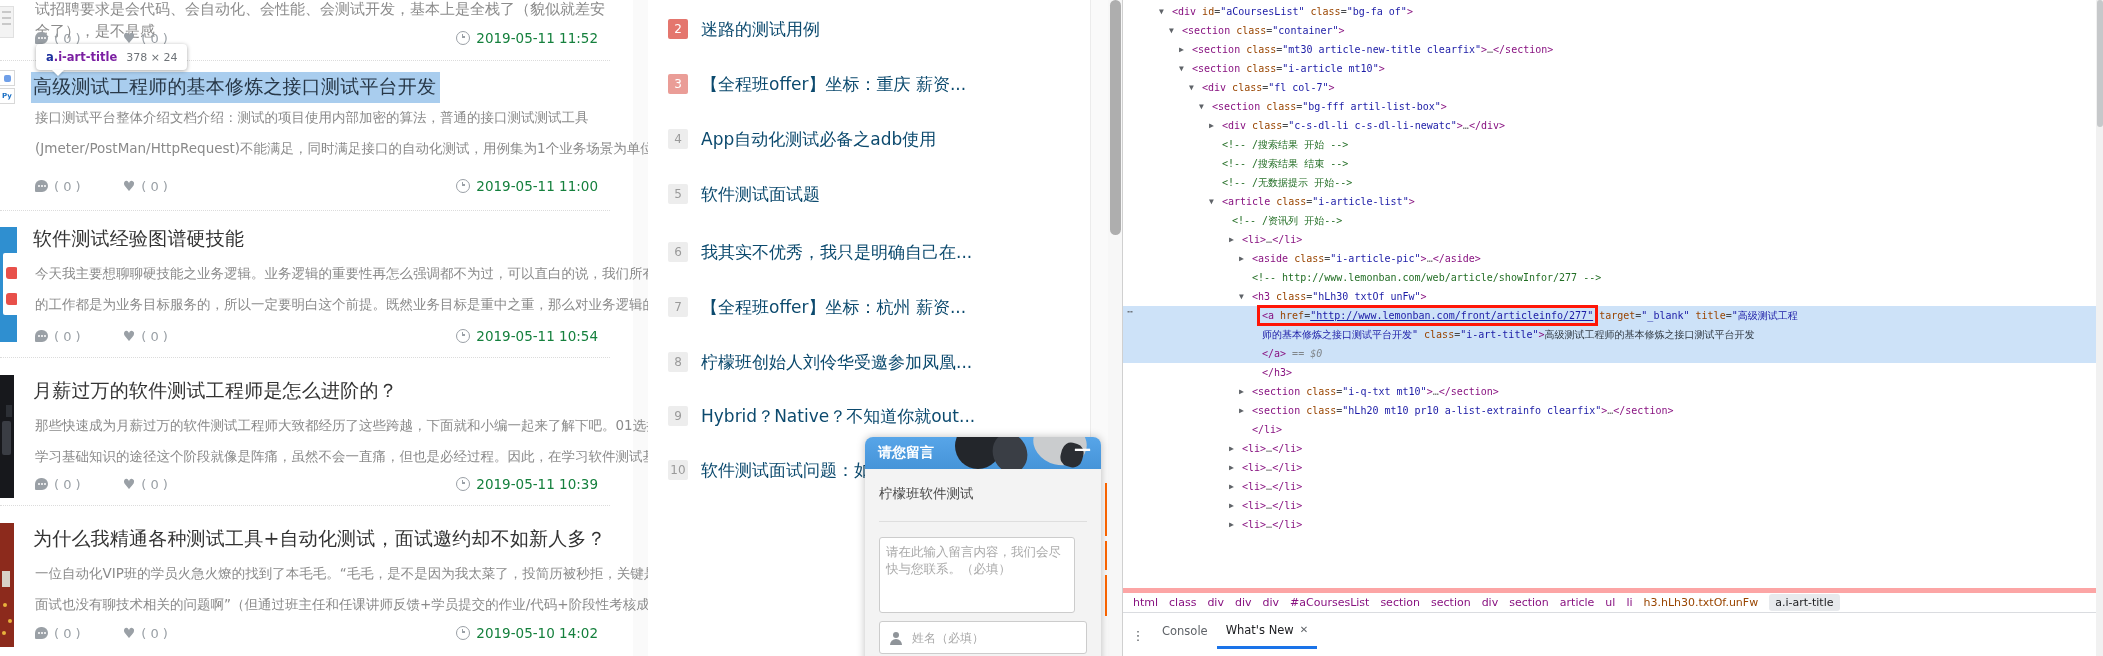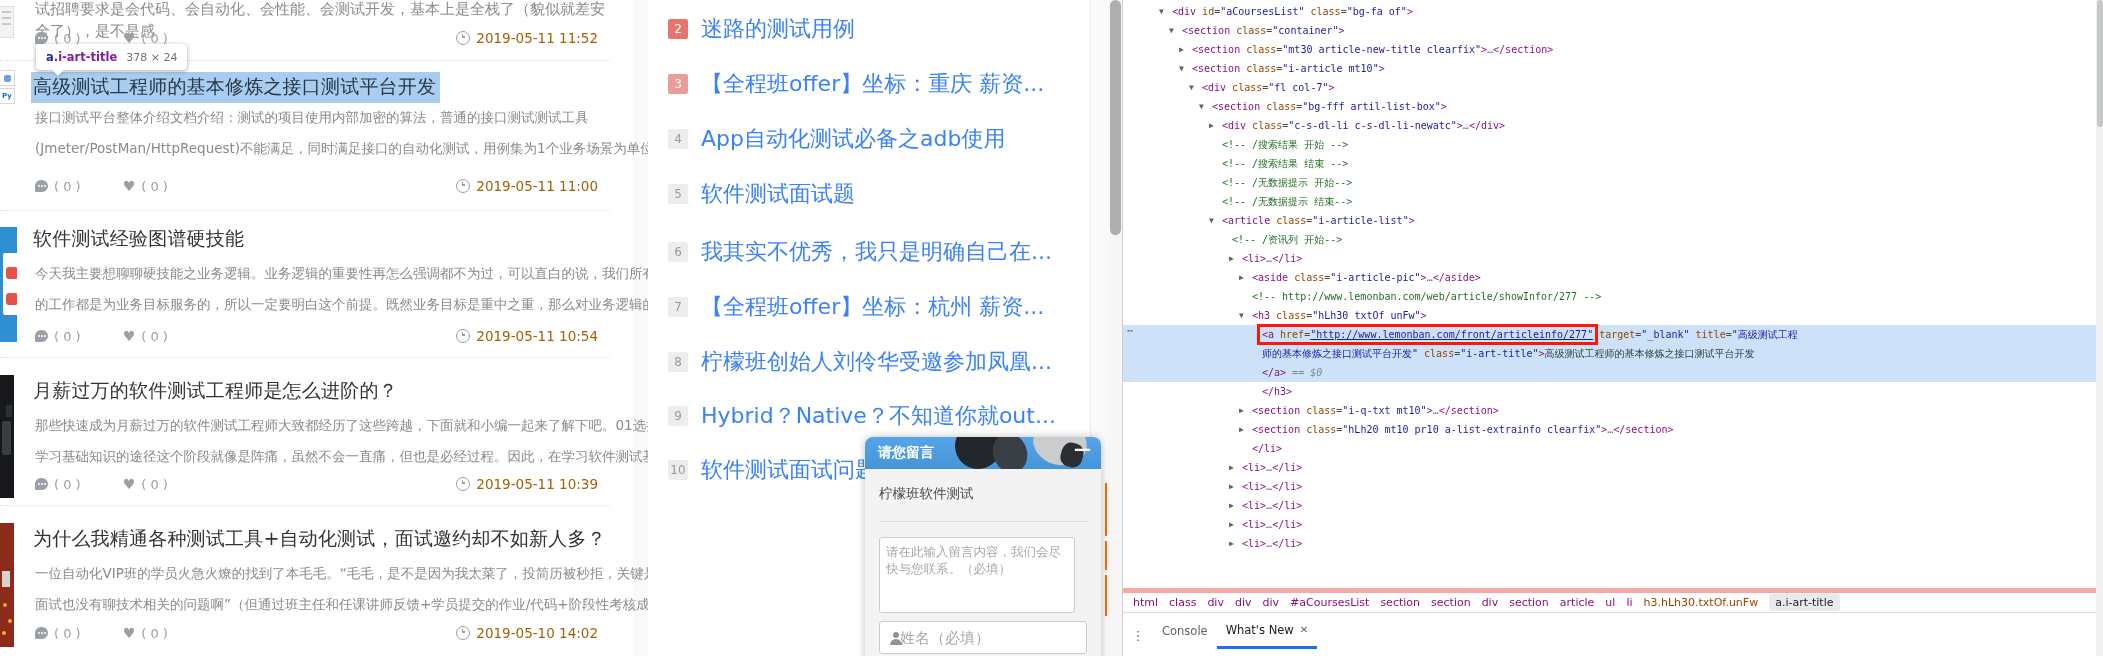--- a/index.html
+++ b/index.html
@@ -8,21 +8,21 @@
   
   .main{position:absolute;left:0;top:0;width:1122px;height:656px;background:#fafafa;}
   .left-card{position:absolute;left:0;top:0;width:633px;height:656px;background:#fff;}
   .snippet{position:absolute;left:35px;top:-2px;width:570px;font-size:15px;color:#8b8b8b;line-height:22px;}
   .meta-row{position:absolute;left:35px;right:35px;height:20px;display:flex;align-items:center;color:#9aa0a6;font-size:13px;}
   .meta-group{display:flex;align-items:center;margin-right:42px;}
   .icon-comment{width:13px;height:12px;border-radius:6px 6px 6px 1px;background:#9aa0a6;margin-right:6px;position:relative;}
   .icon-comment:after{content:"";position:absolute;left:2.5px;top:4.5px;width:2px;height:2px;border-radius:50%;
       background:#fff;box-shadow:3px 0 0 #fff,6px 0 0 #fff;}
   .icon-heart{color:#9aa0a6;font-size:14px;margin-right:6px;line-height:12px;}
-  .time-group{position:absolute;right:0;top:0;height:20px;display:flex;align-items:center;color:#a16207;font-size:13.5px;}
+  .time-group{position:absolute;right:0;top:0;height:20px;display:flex;align-items:center;color:#15803d;font-size:13.5px;}
   .icon-clock{width:12px;height:12px;border:1.4px solid #9aa0a6;border-radius:50%;margin-right:6px;position:relative;}
   .icon-clock:after{content:"";position:absolute;left:4.6px;top:1.6px;width:1.4px;height:4px;background:#9aa0a6;}
   .icon-clock:before{content:"";position:absolute;left:4.6px;top:4.4px;width:3.4px;height:1.4px;background:#9aa0a6;}
   .dotted{position:absolute;left:0;width:610px;border-top:1.5px dotted #dcdcdc;}
   .art-title{position:absolute;left:33px;font-size:19px;color:#333;letter-spacing:.2px;white-space:nowrap;}
   .art-title.hl{background:#a9cdee;color:#273747;padding:2px 4px 3px 2px;left:31px;}
   .excerpt{position:absolute;left:35px;width:575px;font-size:13.5px;color:#8a8a8a;line-height:31px;white-space:nowrap;}
   .thumb{position:absolute;left:0;overflow:hidden;}
   .thumb.t2{background:#2f8fd0;}
   .thumb.t2 .card{position:absolute;left:3px;top:26px;width:18px;height:62px;background:#fff;border-radius:2px;}
@@ -48,21 +48,21 @@
   .edge-ic{position:absolute;left:0;width:14px;height:14px;background:#fff;border:1px solid #d8d8d8;border-left:none;
       font-size:7px;color:#1a6fc4;font-weight:bold;display:flex;align-items:center;justify-content:center;}
   .edge-ic .sq{width:7px;height:7px;border-radius:2px;background:#6f9fe8;}
   
   .mid-card{position:absolute;left:648px;top:0;width:442px;height:656px;background:#fff;border-right:1px solid #ececec;}
   .rank-item{position:absolute;left:20px;height:24px;display:flex;align-items:center;white-space:nowrap;}
   .rank-badge{width:20px;height:20px;border-radius:2px;background:#ededed;color:#9a9a9a;font-size:12px;
       display:flex;align-items:center;justify-content:center;margin-right:13px;flex:none;}
   .rank-badge.h1{background:#e4766e;color:#fff;}
   .rank-badge.h2{background:#ea9d97;color:#fff;}
-  .rank-label{font-size:22px;color:#3b82f6;}
+  .rank-label{font-size:17px;color:#0c4a6e;}
   
   .pg-track{position:absolute;left:1108px;top:0;width:14px;height:656px;background:#f7f7f7;}
   .pg-thumb{position:absolute;left:1109.5px;top:0;width:11px;height:235px;background:#aeaeae;border-radius:6px;}
   .find-mark{position:absolute;left:1105px;width:2px;background:#f60;}
   
   .chat{position:absolute;left:865px;top:437px;width:236px;height:287px;border-radius:8px 8px 0 0;overflow:hidden;
       box-shadow:0 0 8px rgba(0,0,0,.25);z-index:5;background:#f3f3f3;}
   .chat-head{position:relative;height:32px;background:linear-gradient(#57a5e8,#4694d8);overflow:hidden;}
   .chat-head .hp1{position:absolute;left:90px;top:-14px;width:46px;height:46px;border-radius:50%;background:#23262b;}
   .chat-head .hp2{position:absolute;left:128px;top:-4px;width:34px;height:40px;border-radius:50%;background:#3a3e45;transform:rotate(-20deg);}
@@ -70,21 +70,21 @@
   .chat-head .hp4{position:absolute;left:196px;top:6px;width:22px;height:24px;border-radius:40%;background:#2b2e33;transform:rotate(15deg);}
   .chat-title{position:absolute;left:13px;top:7px;color:#fff;font-size:14px;font-weight:bold;z-index:2;}
   .chat-min{position:absolute;right:10px;top:2px;color:#fff;font-size:17px;font-weight:bold;z-index:3;cursor:pointer;}
   .chat-brand{position:absolute;left:14px;top:48px;font-size:13.5px;color:#4a4a4a;}
   .chat-div{position:absolute;left:14px;right:14px;top:84px;border-top:1px solid #dedede;}
   .chat textarea{position:absolute;left:14px;top:100px;width:196px;height:76px;border:1px solid #ccc;border-radius:3px;
       resize:none;font-family:"DejaVu Sans",sans-serif;font-size:12.5px;color:#444;padding:6px;box-sizing:border-box;background:#fff;}
   .chat textarea::placeholder,.chat input::placeholder{color:#a9a9a9;}
   .chat .fld{position:absolute;left:14px;width:208px;height:33px;background:#fff;border:1px solid #ccc;border-radius:3px;
       display:flex;align-items:center;box-sizing:border-box;}
-  .chat .fld input{border:none;outline:none;flex:1;font-size:15px;font-family:"DejaVu Sans",sans-serif;color:#444;background:transparent;}
+  .chat .fld input{border:none;outline:none;flex:1;font-size:12px;font-family:"DejaVu Sans",sans-serif;color:#444;background:transparent;}
   .icon-person{width:12px;height:12px;position:relative;margin:0 8px 0 10px;}
   .icon-person:before{content:"";position:absolute;left:3px;top:0;width:6px;height:6px;border-radius:50%;background:#8f9499;}
   .icon-person:after{content:"";position:absolute;left:0;top:7px;width:12px;height:6px;border-radius:6px 6px 0 0;background:#8f9499;}
   
   .devtools{position:absolute;left:1122px;top:0;width:981px;height:656px;background:#fff;border-left:1px solid #d0d0d0;box-sizing:border-box;}
   .tree{position:absolute;left:0;top:0;right:7px;height:588px;overflow:hidden;
       font-family:"DejaVu Sans Mono",monospace;font-size:10px;padding-top:2px;}
   .trow{height:19px;line-height:19px;white-space:pre;cursor:default;}
   .slot{display:inline-block;width:13px;color:#5f6368;font-size:8px;text-align:left;vertical-align:1px;}
   .tk-t{color:#881280}.tk-a{color:#994500}.tk-p{color:#46484a}.tk-v{color:#1a1aa6}
@@ -319,21 +319,20 @@
       <div class="trow" style="padding-left: 36px;"><span class="slot">▼</span><span class="tk-t">&lt;div </span><span class="tk-a">id</span><span class="tk-p">=</span><span class="tk-v">"aCoursesList"</span><span class="tk-w"> </span><span class="tk-a">class</span><span class="tk-p">=</span><span class="tk-v">"bg-fa of"</span><span class="tk-t">&gt;</span></div>
       <div class="trow" style="padding-left: 46px;"><span class="slot">▼</span><span class="tk-t">&lt;section </span><span class="tk-a">class</span><span class="tk-p">=</span><span class="tk-v">"container"</span><span class="tk-t">&gt;</span></div>
       <div class="trow" style="padding-left: 56px;"><span class="slot">▶</span><span class="tk-t">&lt;section </span><span class="tk-a">class</span><span class="tk-p">=</span><span class="tk-v">"mt30 article-new-title clearfix"</span><span class="tk-t">&gt;</span><span class="tk-e">…</span><span class="tk-t">&lt;/section&gt;</span></div>
       <div class="trow" style="padding-left: 56px;"><span class="slot">▼</span><span class="tk-t">&lt;section </span><span class="tk-a">class</span><span class="tk-p">=</span><span class="tk-v">"i-article mt10"</span><span class="tk-t">&gt;</span></div>
       <div class="trow" style="padding-left: 66px;"><span class="slot">▼</span><span class="tk-t">&lt;div </span><span class="tk-a">class</span><span class="tk-p">=</span><span class="tk-v">"fl col-7"</span><span class="tk-t">&gt;</span></div>
       <div class="trow" style="padding-left: 76px;"><span class="slot">▼</span><span class="tk-t">&lt;section </span><span class="tk-a">class</span><span class="tk-p">=</span><span class="tk-v">"bg-fff artil-list-box"</span><span class="tk-t">&gt;</span></div>
       <div class="trow" style="padding-left: 86px;"><span class="slot">▶</span><span class="tk-t">&lt;div </span><span class="tk-a">class</span><span class="tk-p">=</span><span class="tk-v">"c-s-dl-li c-s-dl-li-newatc"</span><span class="tk-t">&gt;</span><span class="tk-e">…</span><span class="tk-t">&lt;/div&gt;</span></div>
       <div class="trow" style="padding-left: 86px;"><span class="slot"></span><span class="tk-c">&lt;!-- /搜索结果 开始 --&gt;</span></div>
       <div class="trow" style="padding-left: 86px;"><span class="slot"></span><span class="tk-c">&lt;!-- /搜索结果 结束 --&gt;</span></div>
       <div class="trow" style="padding-left: 86px;"><span class="slot"></span><span class="tk-c">&lt;!-- /无数据提示 开始--&gt;</span></div>
-      <div class="trow" style="padding-left: 86px;"><span class="slot"></span><span class="tk-c">&lt;!-- /无数据提示 结束--&gt;</span></div>
       <div class="trow" style="padding-left: 86px;"><span class="slot">▼</span><span class="tk-t">&lt;article </span><span class="tk-a">class</span><span class="tk-p">=</span><span class="tk-v">"i-article-list"</span><span class="tk-t">&gt;</span></div>
       <div class="trow" style="padding-left: 96px;"><span class="slot"></span><span class="tk-c">&lt;!-- /资讯列 开始--&gt;</span></div>
       <div class="trow" style="padding-left: 106px;"><span class="slot">▶</span><span class="tk-t">&lt;li&gt;</span><span class="tk-e">…</span><span class="tk-t">&lt;/li&gt;</span></div>
       <div class="trow" style="padding-left: 116px;"><span class="slot">▶</span><span class="tk-t">&lt;aside </span><span class="tk-a">class</span><span class="tk-p">=</span><span class="tk-v">"i-article-pic"</span><span class="tk-t">&gt;</span><span class="tk-e">…</span><span class="tk-t">&lt;/aside&gt;</span></div>
       <div class="trow" style="padding-left: 116px;"><span class="slot"></span><span class="tk-c">&lt;!-- http://www.lemonban.com/web/article/showInfor/277 --&gt;</span></div>
       <div class="trow" style="padding-left: 116px;"><span class="slot">▼</span><span class="tk-t">&lt;h3 </span><span class="tk-a">class</span><span class="tk-p">=</span><span class="tk-v">"hLh30 txtOf unFw"</span><span class="tk-t">&gt;</span></div>
       <div class="sel-block">
         <span class="sel-gutter">⋯</span>
         <div class="trow" style="padding-left:139px;"><span class="redbox"><span class="tk-t">&lt;a </span><span class="tk-a">href</span><span class="tk-p">=</span><span class="tk-l">"http://www.lemonban.com/front/articleinfo/277"</span></span><span class="tk-w"> </span><span class="tk-a">target</span><span class="tk-p">=</span><span class="tk-v">"_blank"</span><span class="tk-w"> </span><span class="tk-a">title</span><span class="tk-p">=</span><span class="tk-v">"高级测试工程</span></div>
         <div class="trow" style="padding-left:139px;"><span class="tk-v">师的基本修炼之接口测试平台开发"</span><span class="tk-w"> </span><span class="tk-a">class</span><span class="tk-p">=</span><span class="tk-v">"i-art-title"</span><span class="tk-t">&gt;</span><span class="tk-x">高级测试工程师的基本修炼之接口测试平台开发</span></div>

